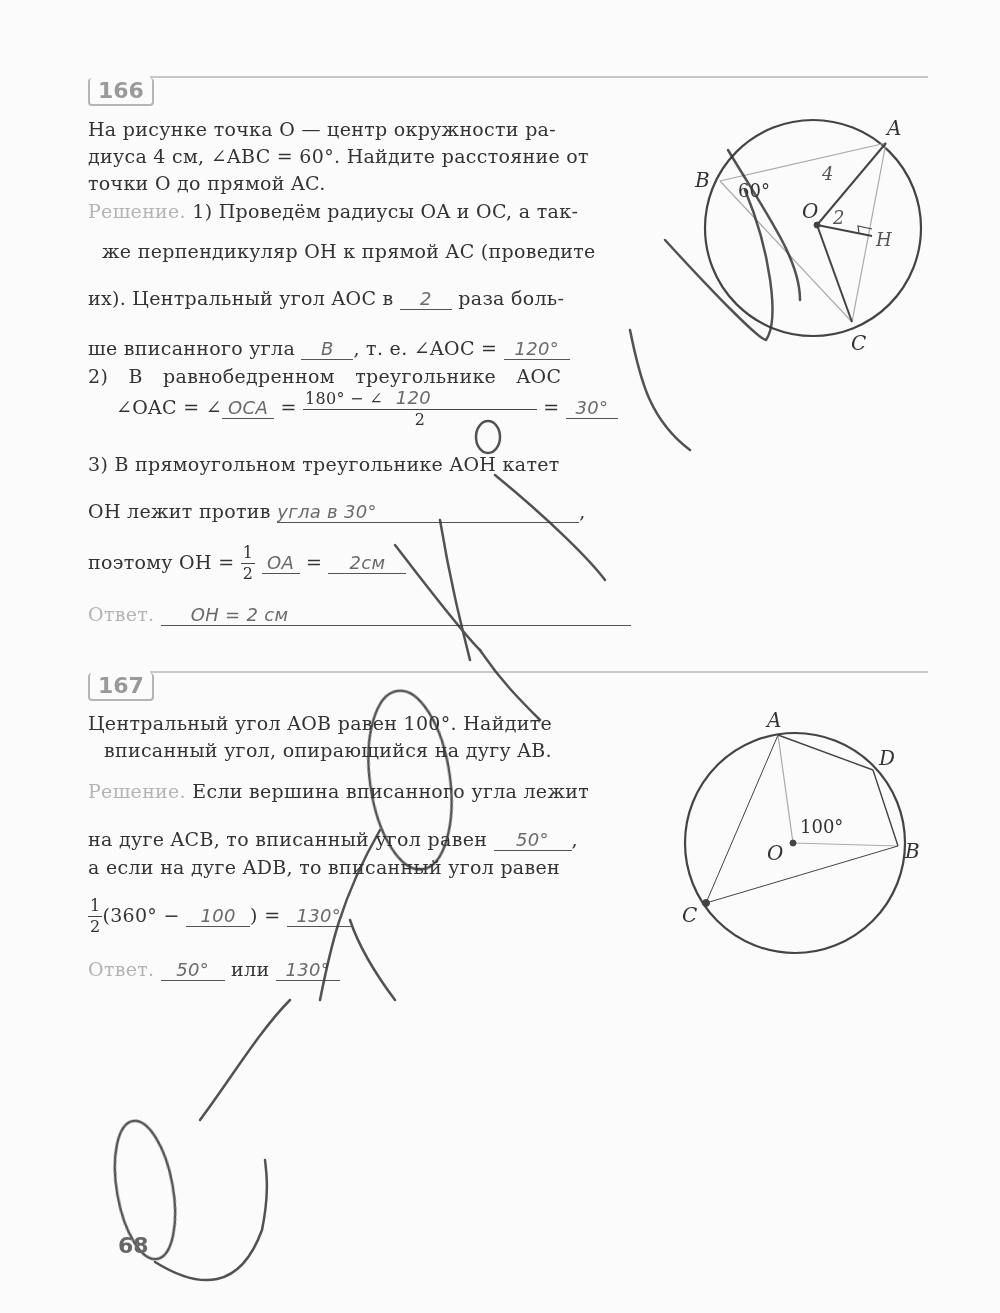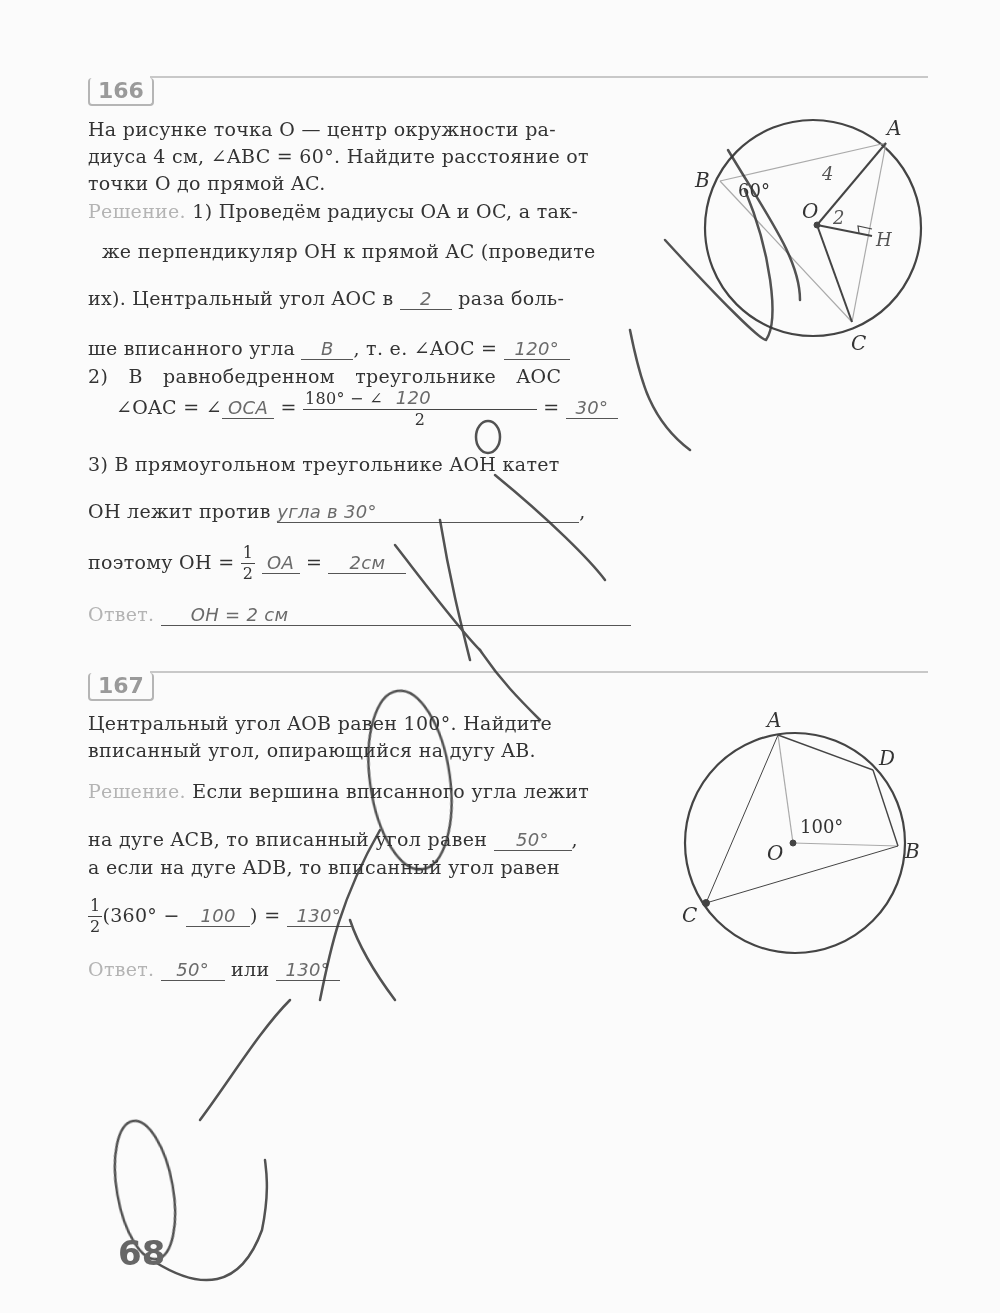--- a/index.html
+++ b/index.html
@@ -10,21 +10,21 @@
              color:#9a9a9a;font-family:"DejaVu Sans","Liberation Sans",sans-serif;font-weight:bold;
              font-size:22px;padding:0 8px;line-height:26px;}
   .line{position:absolute;left:88px;font-size:19px;white-space:nowrap;letter-spacing:0.3px;}
   .gray{color:#b4b4b4;}
   .blank{display:inline-block;border-bottom:1.5px solid #555;text-align:center;vertical-align:baseline;
          font-family:"DejaVu Sans","Liberation Sans",sans-serif;font-style:italic;color:#6a6a6a;font-size:18px;}
   .frac{display:inline-block;vertical-align:middle;text-align:center;font-size:16px;line-height:20px;}
   .frac .n{display:block;border-bottom:1.2px solid #444;padding:0 2px;}
   .frac .d{display:block;}
   .pagenum{position:absolute;left:118px;top:1233px;font-family:"DejaVu Sans","Liberation Sans",sans-serif;
-           font-weight:bold;font-size:34px;color:#666;}
+           font-weight:bold;font-size:22px;color:#666;}
   svg{position:absolute;left:0;top:0;}
 </style>
 </head>
 <body>
 
 <div class="rule" style="left:150px;top:76px;width:778px;"></div>
 <div class="rule" style="left:150px;top:671px;width:778px;"></div>
 
 <div class="num-badge" style="left:88px;top:78px;">166</div>
 
@@ -68,21 +68,21 @@
   <span class="blank" style="width:78px;text-align:center;">2см</span>
 </div>
 <div class="line" style="top:603px;">
   <span class="gray">Ответ.</span>
   <span class="blank" style="width:440px;text-align:left;padding-left:30px;">OH = 2 см</span>
 </div>
 
 <div class="num-badge" style="left:88px;top:673px;">167</div>
 
 <div class="line" style="top:712px;">Центральный угол AOB равен 100°. Найдите</div>
-<div class="line" style="top:739px;">вписанный угол, опирающийся на дугу AB.</div>
+<div class="line" style="top:739px;margin-left:16px;">вписанный угол, опирающийся на дугу AB.</div>
 
 <div class="line" style="top:780px;">
   <span class="gray">Решение.</span>
   <span>Если вершина вписанного угла лежит</span>
 </div>
 <div class="line" style="top:828px;">
   <span>на дуге ACB, то вписанный угол равен</span>
   <span class="blank" style="width:78px;">50°</span>,
 </div>
 <div class="line" style="top:856px;">а если на дуге ADB, то вписанный угол равен</div>

